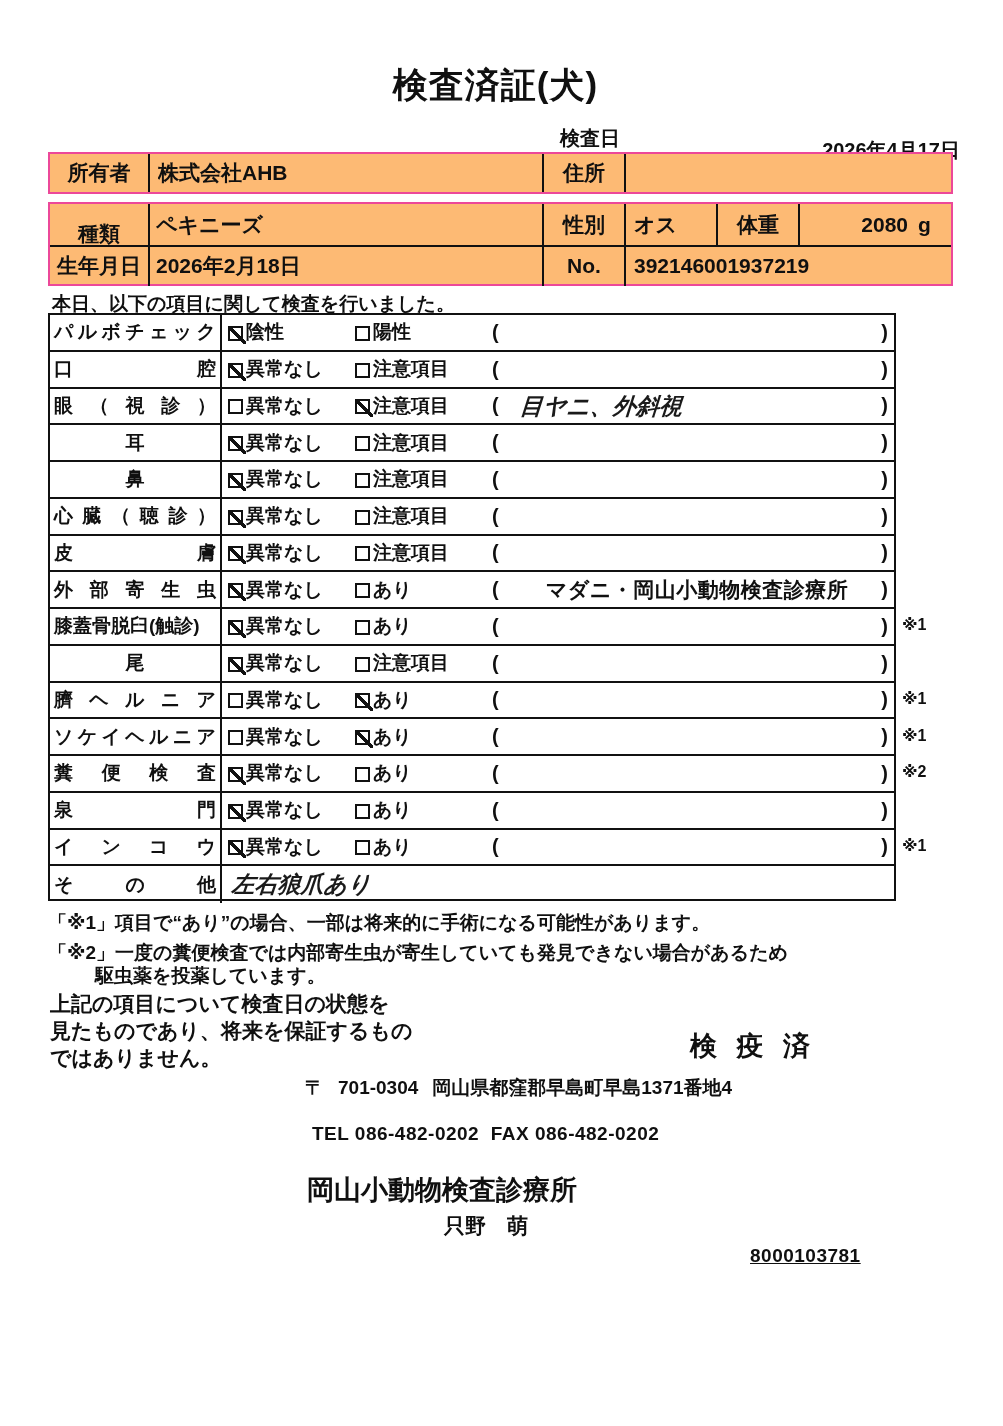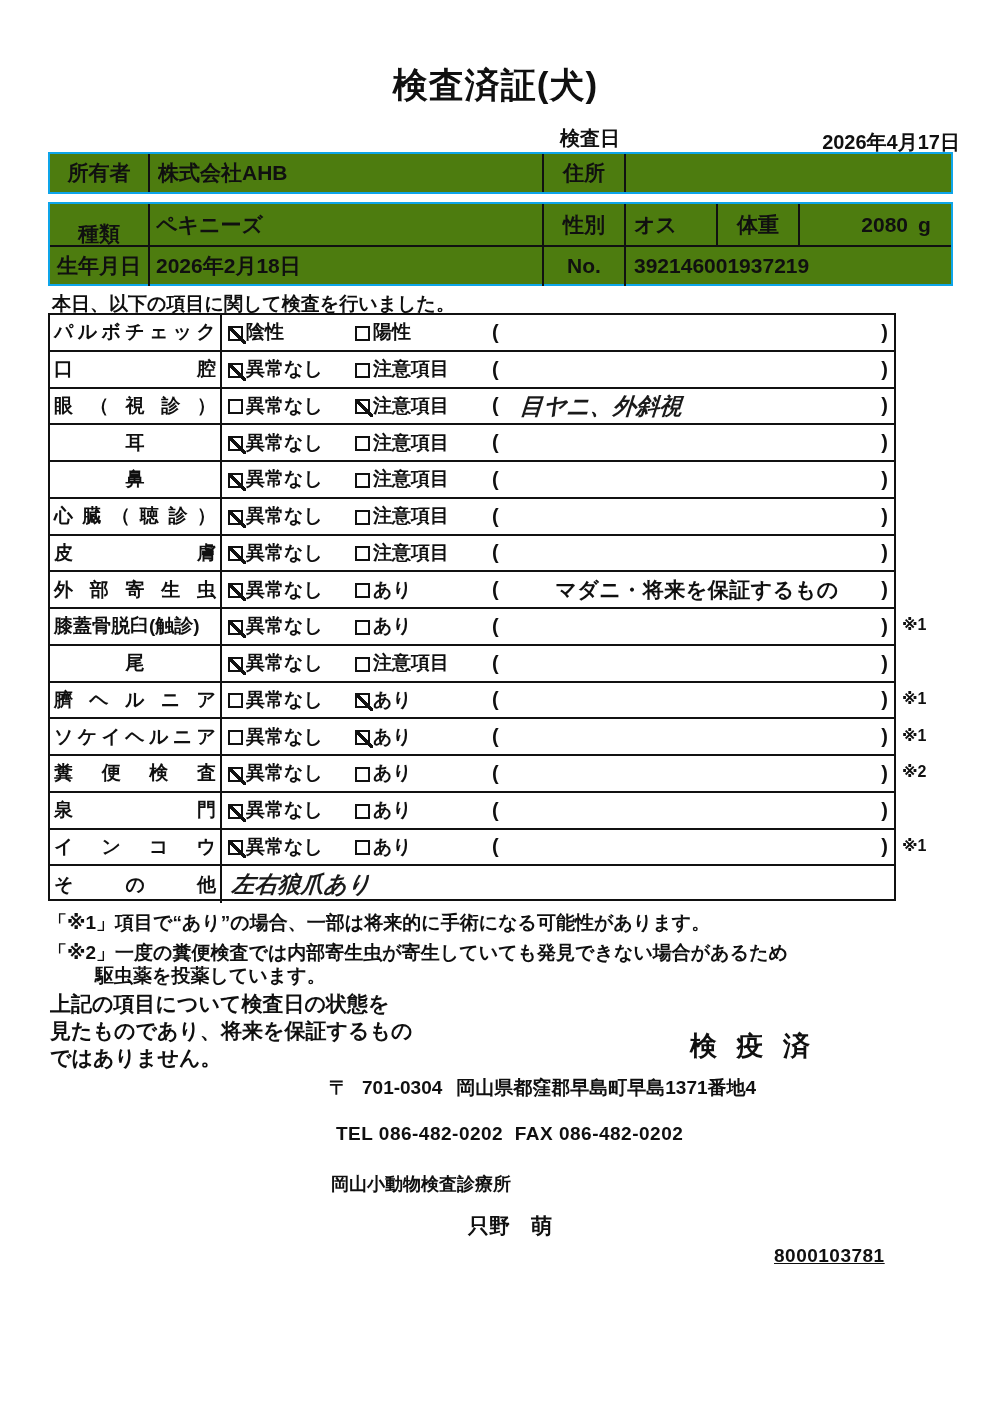--- a/index.html
+++ b/index.html
@@ -21,28 +21,28 @@
     letter-spacing:1px;
   }
 
   
   .examdate-row{
     position:absolute; left:540px; top:125px; width:420px;
     height:26px;
     font-size:20px; font-weight:bold;
   }
   .examdate-label{position:absolute; left:20px; top:0;}
-  .examdate-value{position:absolute; right:0; top:4px;}
+  .examdate-value{position:absolute; right:0; top:12px;}
 
   
   .tbl{
     position:absolute;
-    border:2px solid #0ea5e9;
+    border:2px solid #ec4899;
     box-sizing:border-box;
-    background:#4d7c0f;
+    background:#fdba74;
   }
   .cell{
     position:absolute; box-sizing:border-box;
     display:flex; align-items:center;
     font-size:21px; font-weight:bold;
     overflow:hidden; white-space:nowrap;
   }
   .cell.ctr{justify-content:center;}
   .cell.rgt{justify-content:flex-end;}
   .vline{position:absolute; width:2px; background:#111;}
@@ -174,34 +174,34 @@
   #disc3{top:1044px;}
 
   
   #quarantine{
     position:absolute; left:690px; top:1028px;
     font-size:27px; font-weight:bold;
     letter-spacing:6px;
   }
 
   
-  .clinic{position:absolute;margin-left:24px;}
+  .clinic{position:absolute;}
   #clinic-addr{
     left:305px; top:1075px;
     font-size:19px; font-weight:bold;
   }
   #clinic-addr .zip{margin-right:14px;}
   #clinic-tel{
     left:312px; top:1123px;
     font-size:19px; font-weight:bold;
     letter-spacing:0.5px;
   }
   #clinic-name{
     left:307px; top:1172px;
-    font-size:18px; font-weight:bold;
+    font-size:27px; font-weight:bold;
   }
   #clinic-vet{
     left:444px; top:1212px;
     font-size:21px; font-weight:bold;
   }
   #ref-no{
     left:750px; top:1245px;
     font-size:19px; font-weight:bold;
     letter-spacing:0.5px;
     text-decoration:underline;
@@ -387,21 +387,21 @@
         <div class="opt opt1">
           <span class="box checked"></span>
           <span>異常なし</span>
         </div>
         <div class="opt opt2">
           <span class="box"></span>
           <span>あり</span>
         </div>
         <div class="paren paren-open">(</div>
         <div class="paren paren-close">)</div>
-        <div class="note-print">マダニ・将来を保証するもの</div>
+        <div class="note-print">マダニ・岡山小動物検査診療所</div>
       </div>
       <div class="ck-row" style="top: 294px; height: 36.75px;">
         <div class="ck-label left">膝蓋骨脱臼(触診)</div>
         <div class="opt opt1">
           <span class="box checked"></span>
           <span>異常なし</span>
         </div>
         <div class="opt opt2">
           <span class="box"></span>
           <span>あり</span>

